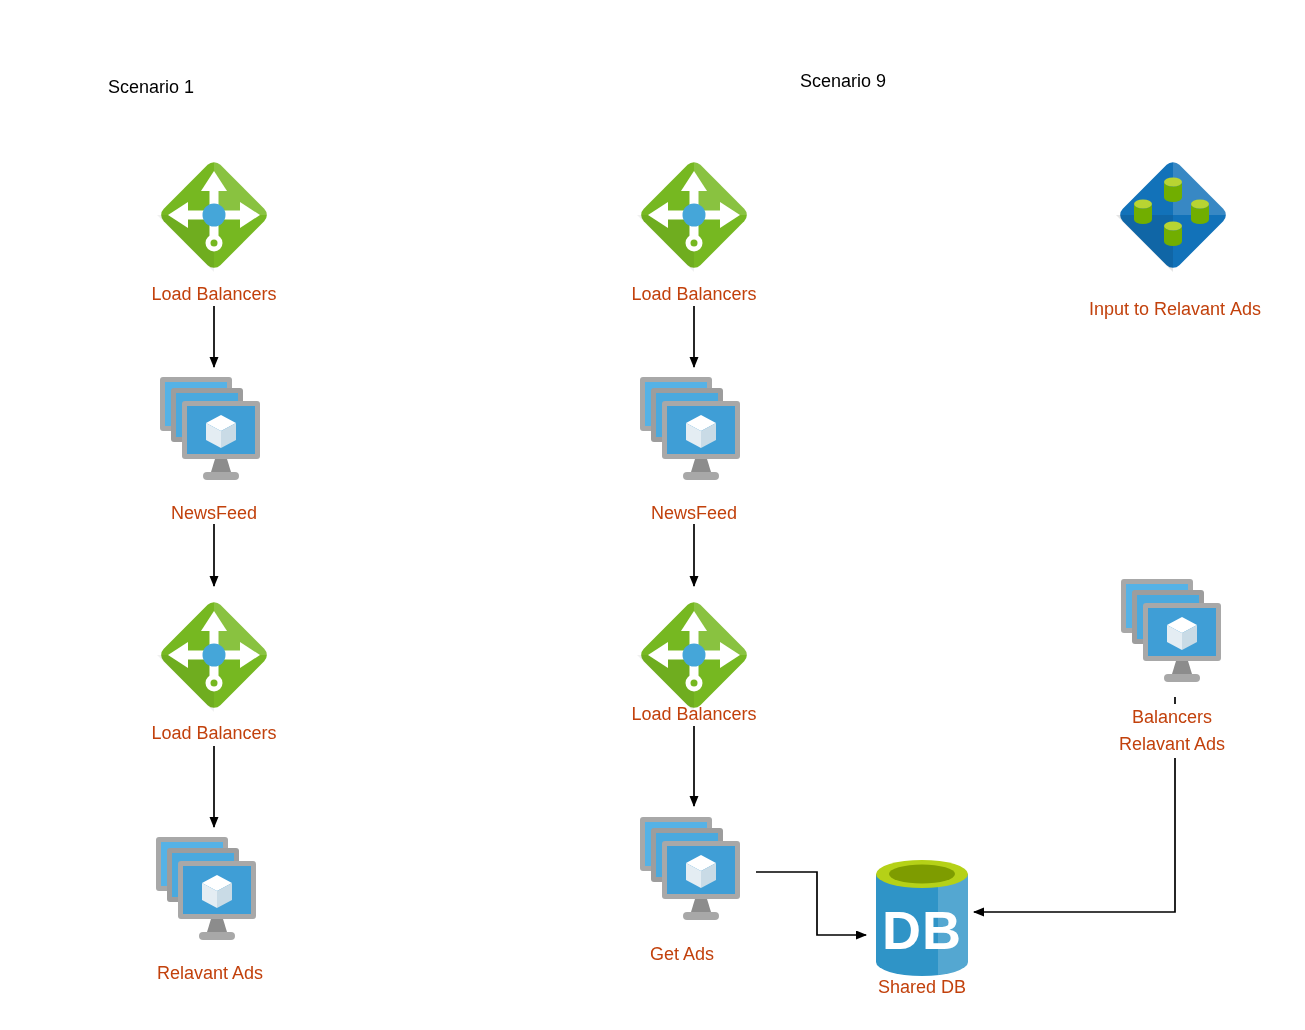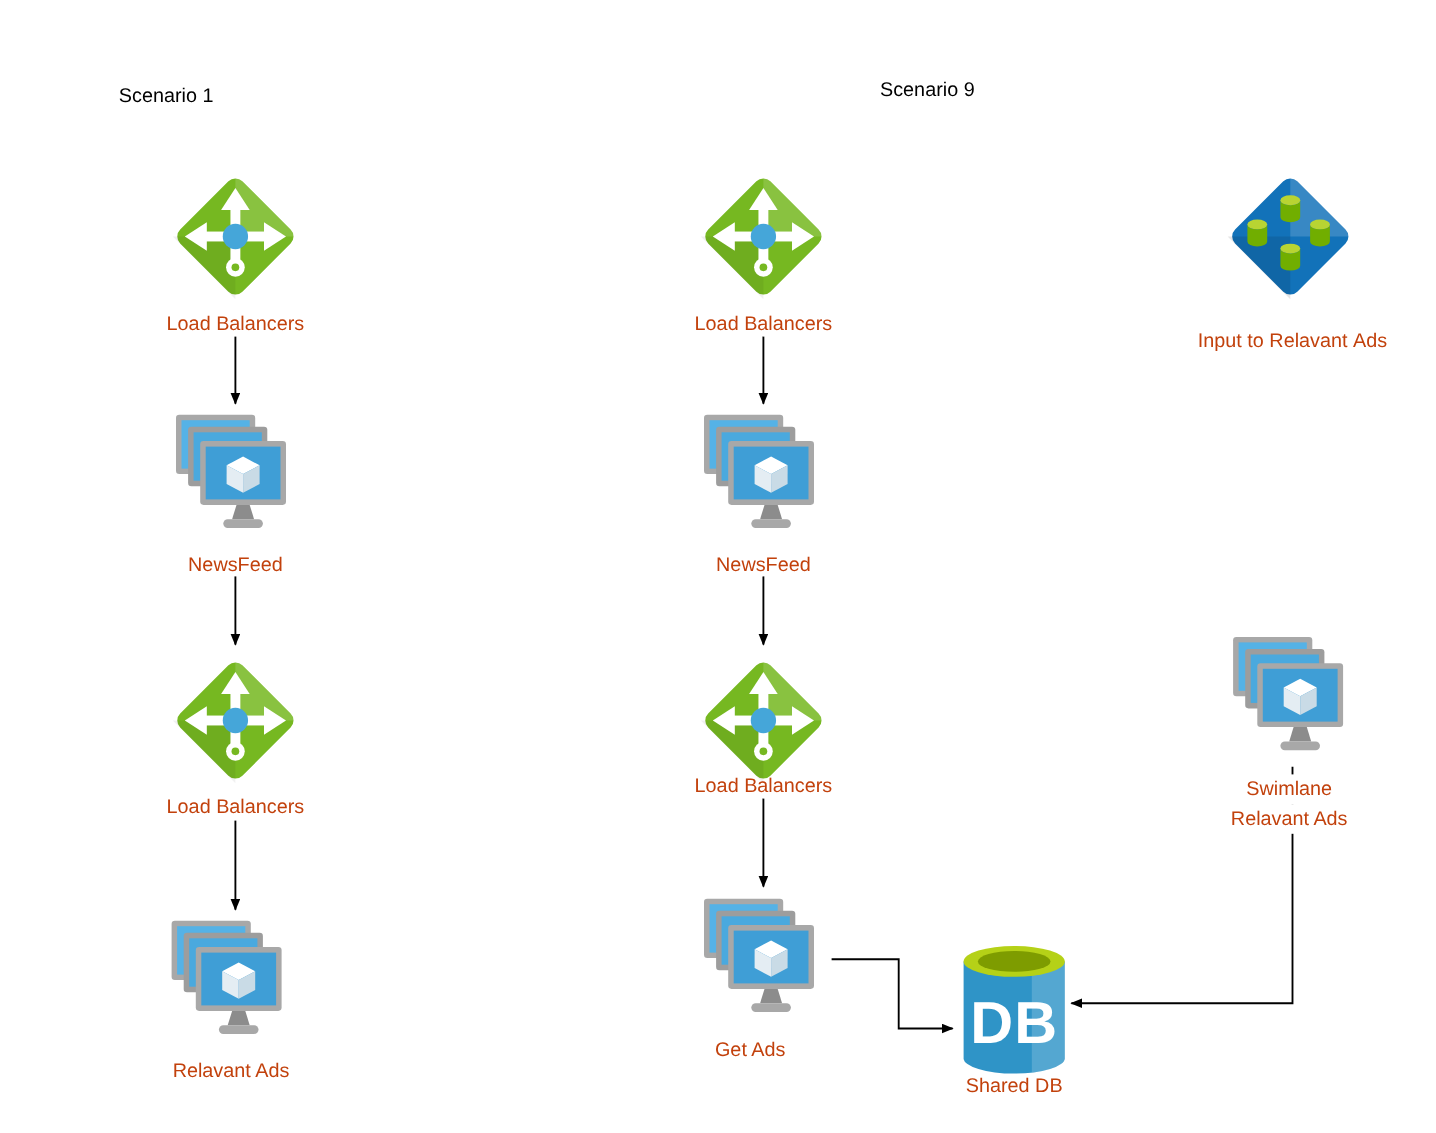--- a/index.html
+++ b/index.html
@@ -188,17 +188,17 @@
     <span class="line">Input to Relavant</span>
     <span class="line">Ads</span>
   </div>
 
   <div class="node-icon" style="left:1113px; top:560px; width:124px; height:118px;">
     <svg viewBox="0 0 124 118">
         <use href="#sym-vm"></use>
       </svg>
   </div>
   <div class="label label2 masked" style="left:1082px; top:689px; width:180px;">
-    <span>Swimlane</span><br>
+    <span>Balancers</span><br>
     <span>Relavant Ads</span>
   </div>
 
 </div>
 
 </body></html>

